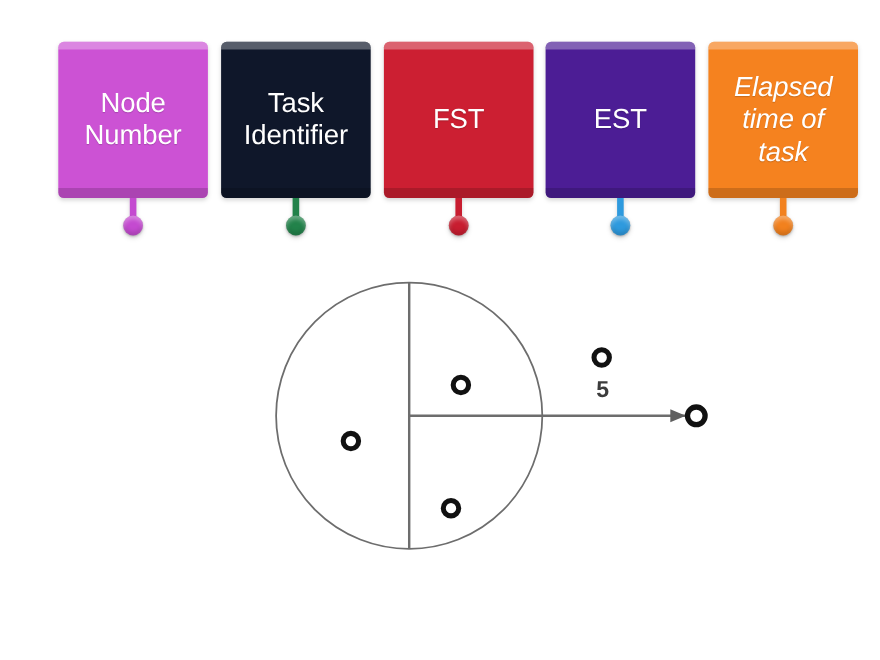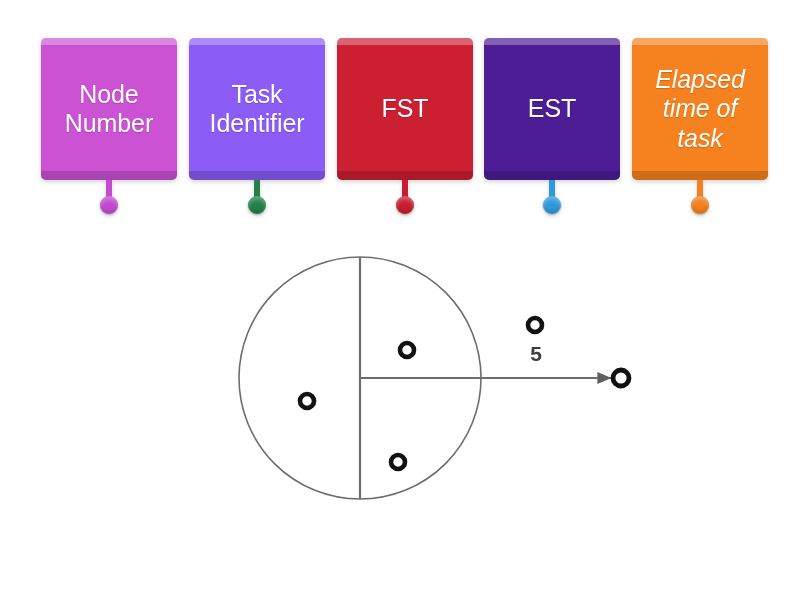--- a/index.html
+++ b/index.html
@@ -12,21 +12,21 @@
     width: 800px;
     height: 600px;
     overflow: hidden;
     font-family: "Liberation Sans", sans-serif;
     position: relative;
   }
 
   
   #stage {
     position: absolute;
-    left: 4px; top: 0;
+    left: 16px; top: 0;
     width: 656px;
     height: 600px;
     background: #ffffff;
   }
 
   
   #label-row {
     position: absolute;
     left: 0;
     top: 38px;
@@ -132,21 +132,21 @@
   <div id="label-row">
 
     <div class="label-tile" id="tile-0" style="left: 37px; background: rgb(204, 82, 212);">
       <span class="tile-text">Node Number</span>
       <span class="pin">
         <span class="stem" style="background: rgb(196, 74, 208);"></span>
         <span class="dot" style="background: rgb(196, 74, 208);"></span>
       </span>
     </div>
 
-    <div class="label-tile" id="tile-1" style="left: 185px; background: #8b5cf6;">
+    <div class="label-tile" id="tile-1" style="left: 185px; background: #0f172a;">
       <span class="tile-text">Task Identifier</span>
       <span class="pin">
         <span class="stem" style="background: rgb(34, 130, 74);"></span>
         <span class="dot" style="background: rgb(34, 130, 74);"></span>
       </span>
     </div>
 
     <div class="label-tile" id="tile-2" style="left: 333px; background: rgb(204, 31, 50);">
       <span class="tile-text">FST</span>
       <span class="pin">

